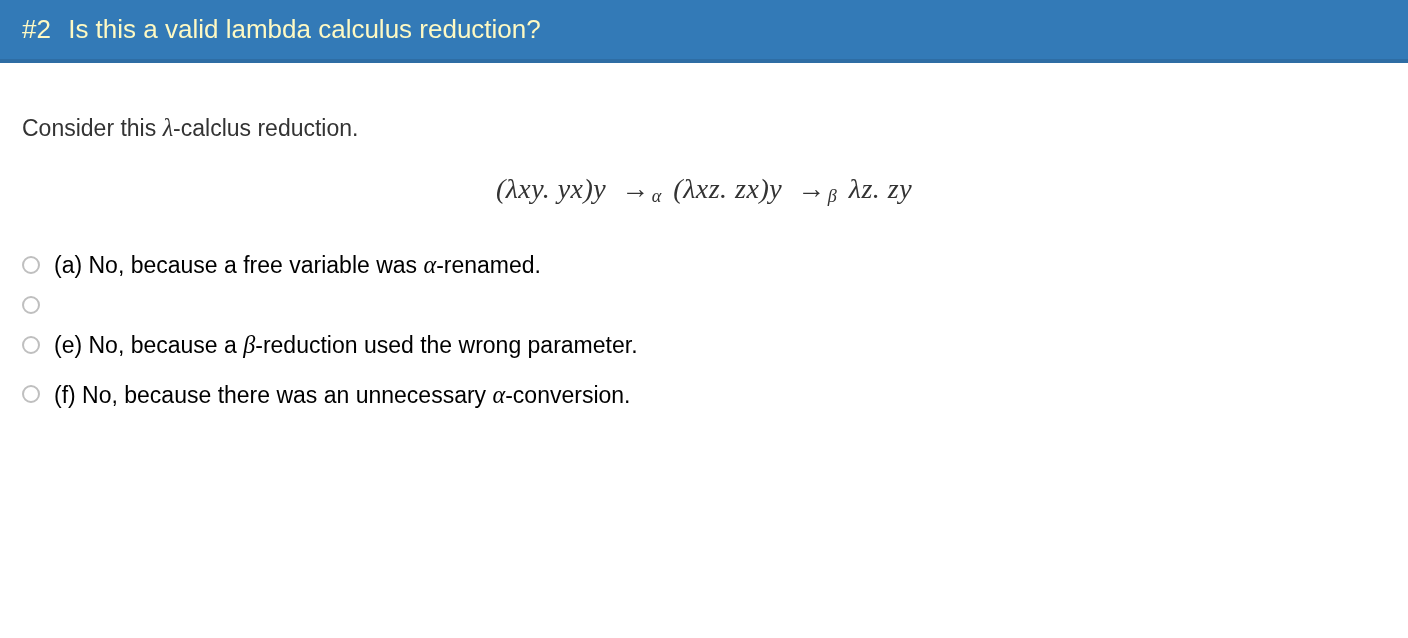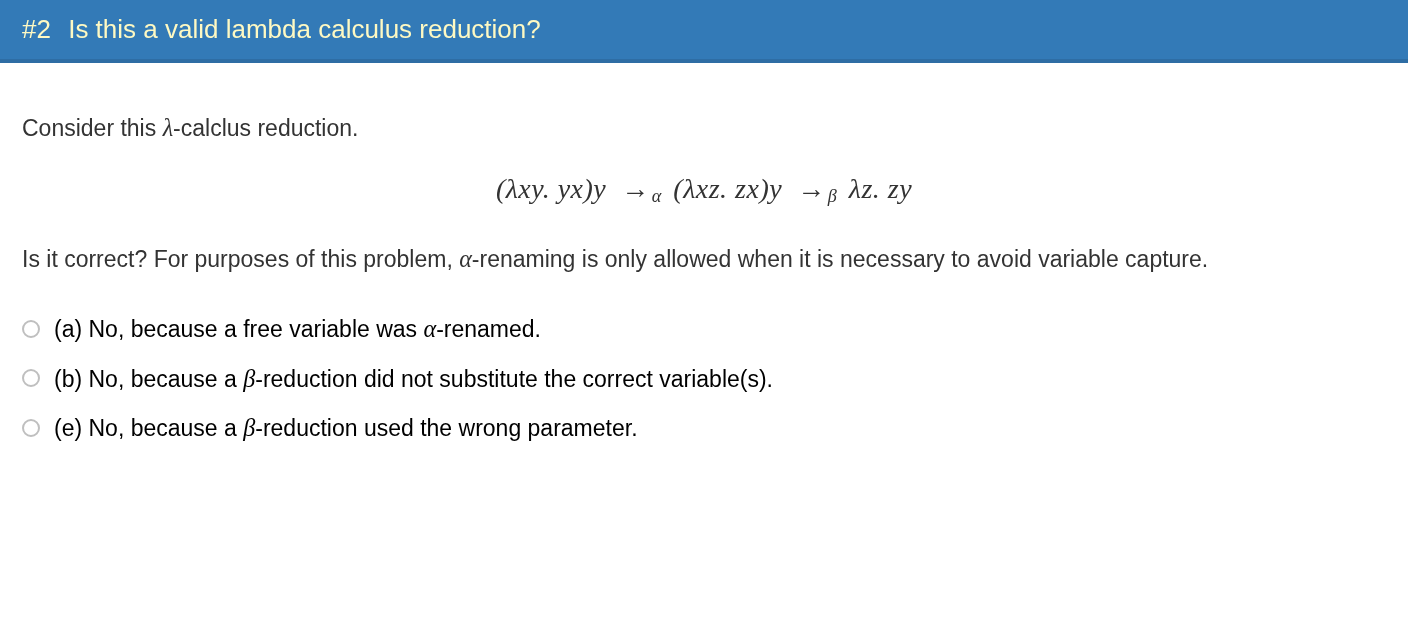--- a/index.html
+++ b/index.html
@@ -70,33 +70,33 @@
 </div>
 
 <div class="body">
 
   <p class="intro">
     <span>Consider this </span><span class="mi">λ</span><span>-calclus reduction.</span>
   </p>
 
   <div class="equation">(<span>λxy</span>.&nbsp;<span>yx</span>)<span>y</span> &nbsp;→<span class="sub">α</span> (<span>λxz</span>.&nbsp;<span>zx</span>)<span>y</span> &nbsp;→<span class="sub">β</span> <span>λz</span>.&nbsp;<span>zy</span></div>
 
-  <p class="followup">
-    <span>Is it correct? For purposes of this problem, </span><span class="mi">α</span><span>-renaming is only allowed when it is necessary to avoid variable capture.</span>
-  </p>
 
   <ul class="options">
 
   <li class="option">
         <span class="radio"></span>
         <span class="opt-text"><span>(a) No, because a free variable was </span><span class="mi">α</span><span>-renamed.</span></span>
       </li>
       <li class="option">
         <span class="radio"></span>
-        <span class="opt-text"><span>(b) No, because a </span><span class="mi">β</span><span>-reduction did not substitute the correct variable(s).</span></span>
       </li>
       <li class="option">
         <span class="radio"></span>
         <span class="opt-text"><span>(e) No, because a </span><span class="mi">β</span><span>-reduction used the wrong parameter.</span></span>
+      </li>
+      <li class="option">
+        <span class="radio"></span>
+        <span class="opt-text"><span>(f) No, because there was an unnecessary </span><span class="mi">α</span><span>-conversion.</span></span>
       </li>
     </ul>
 
 </div>
 
 </body></html>

